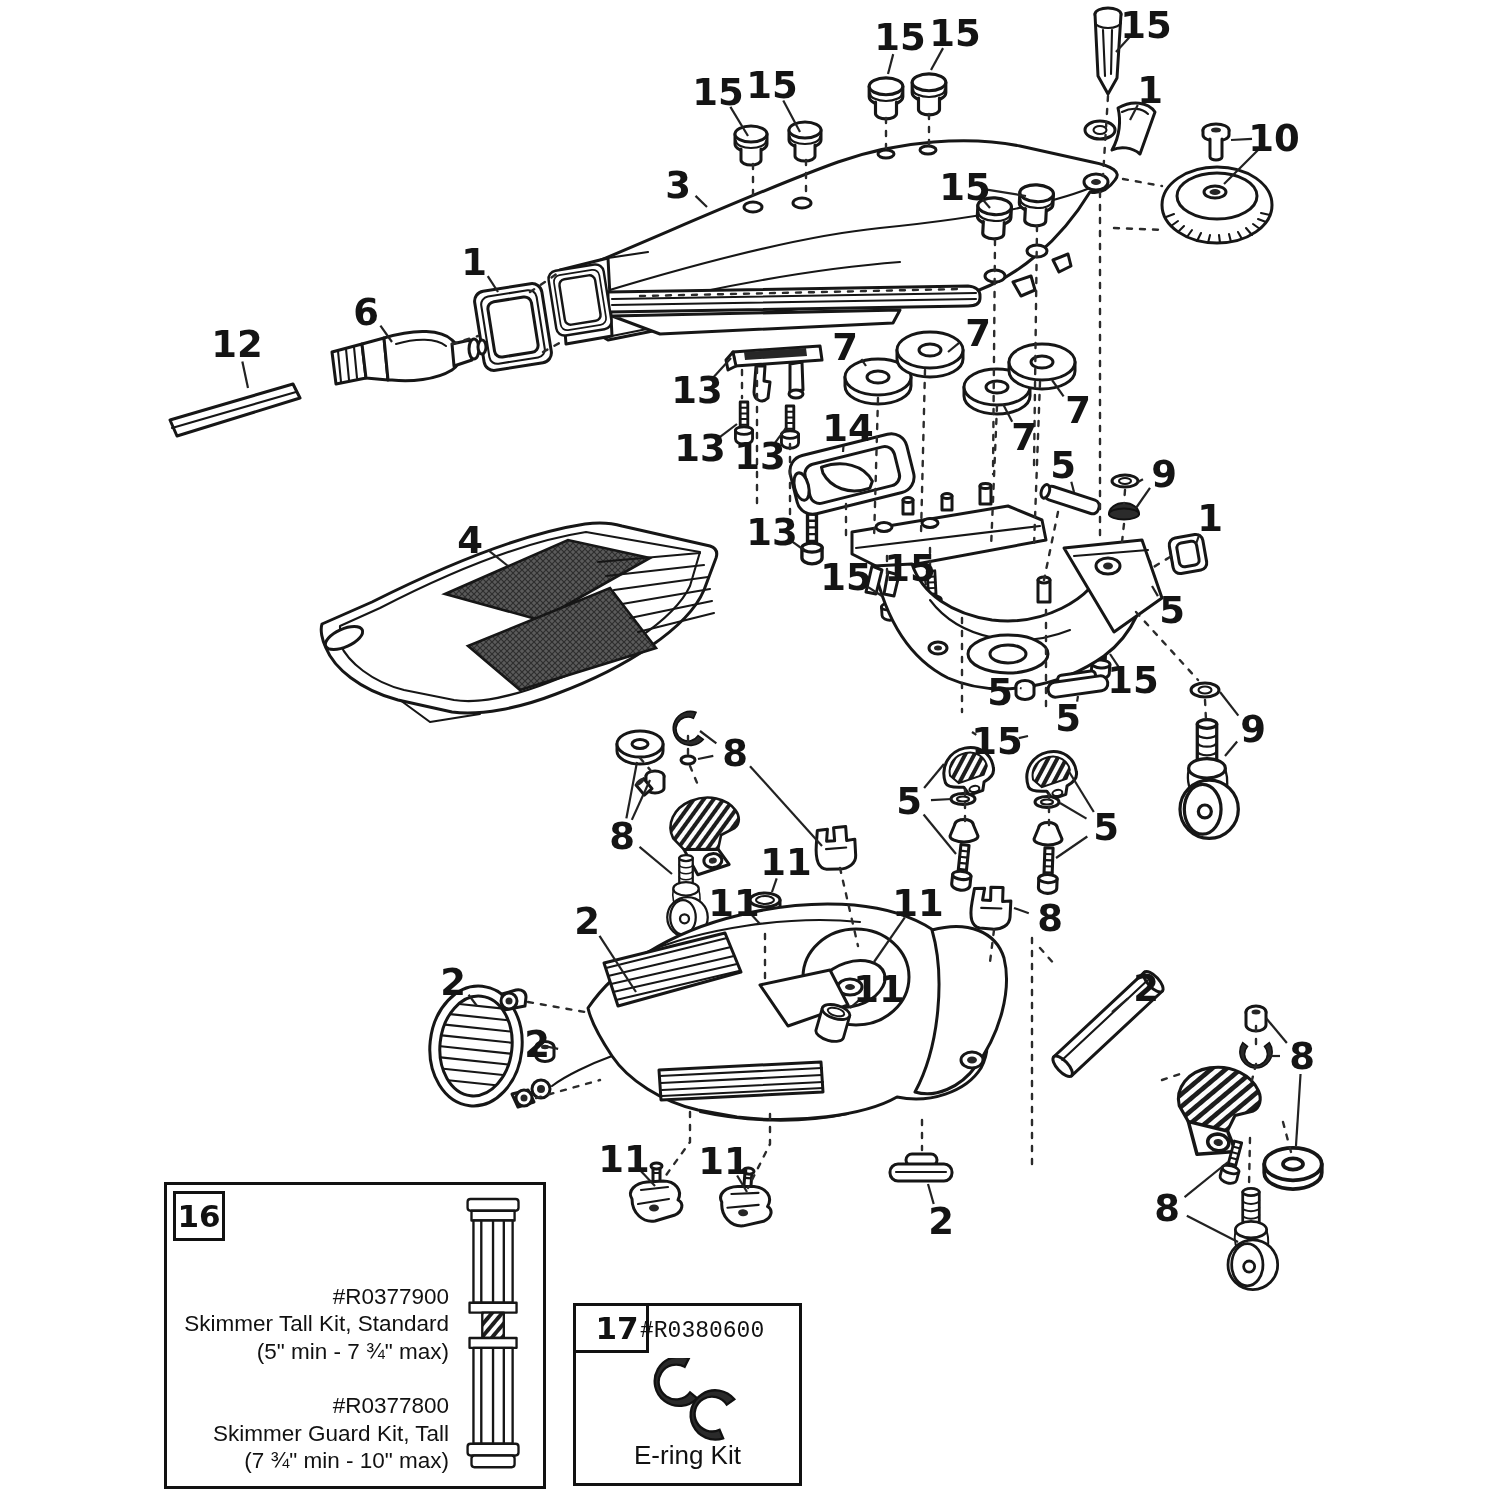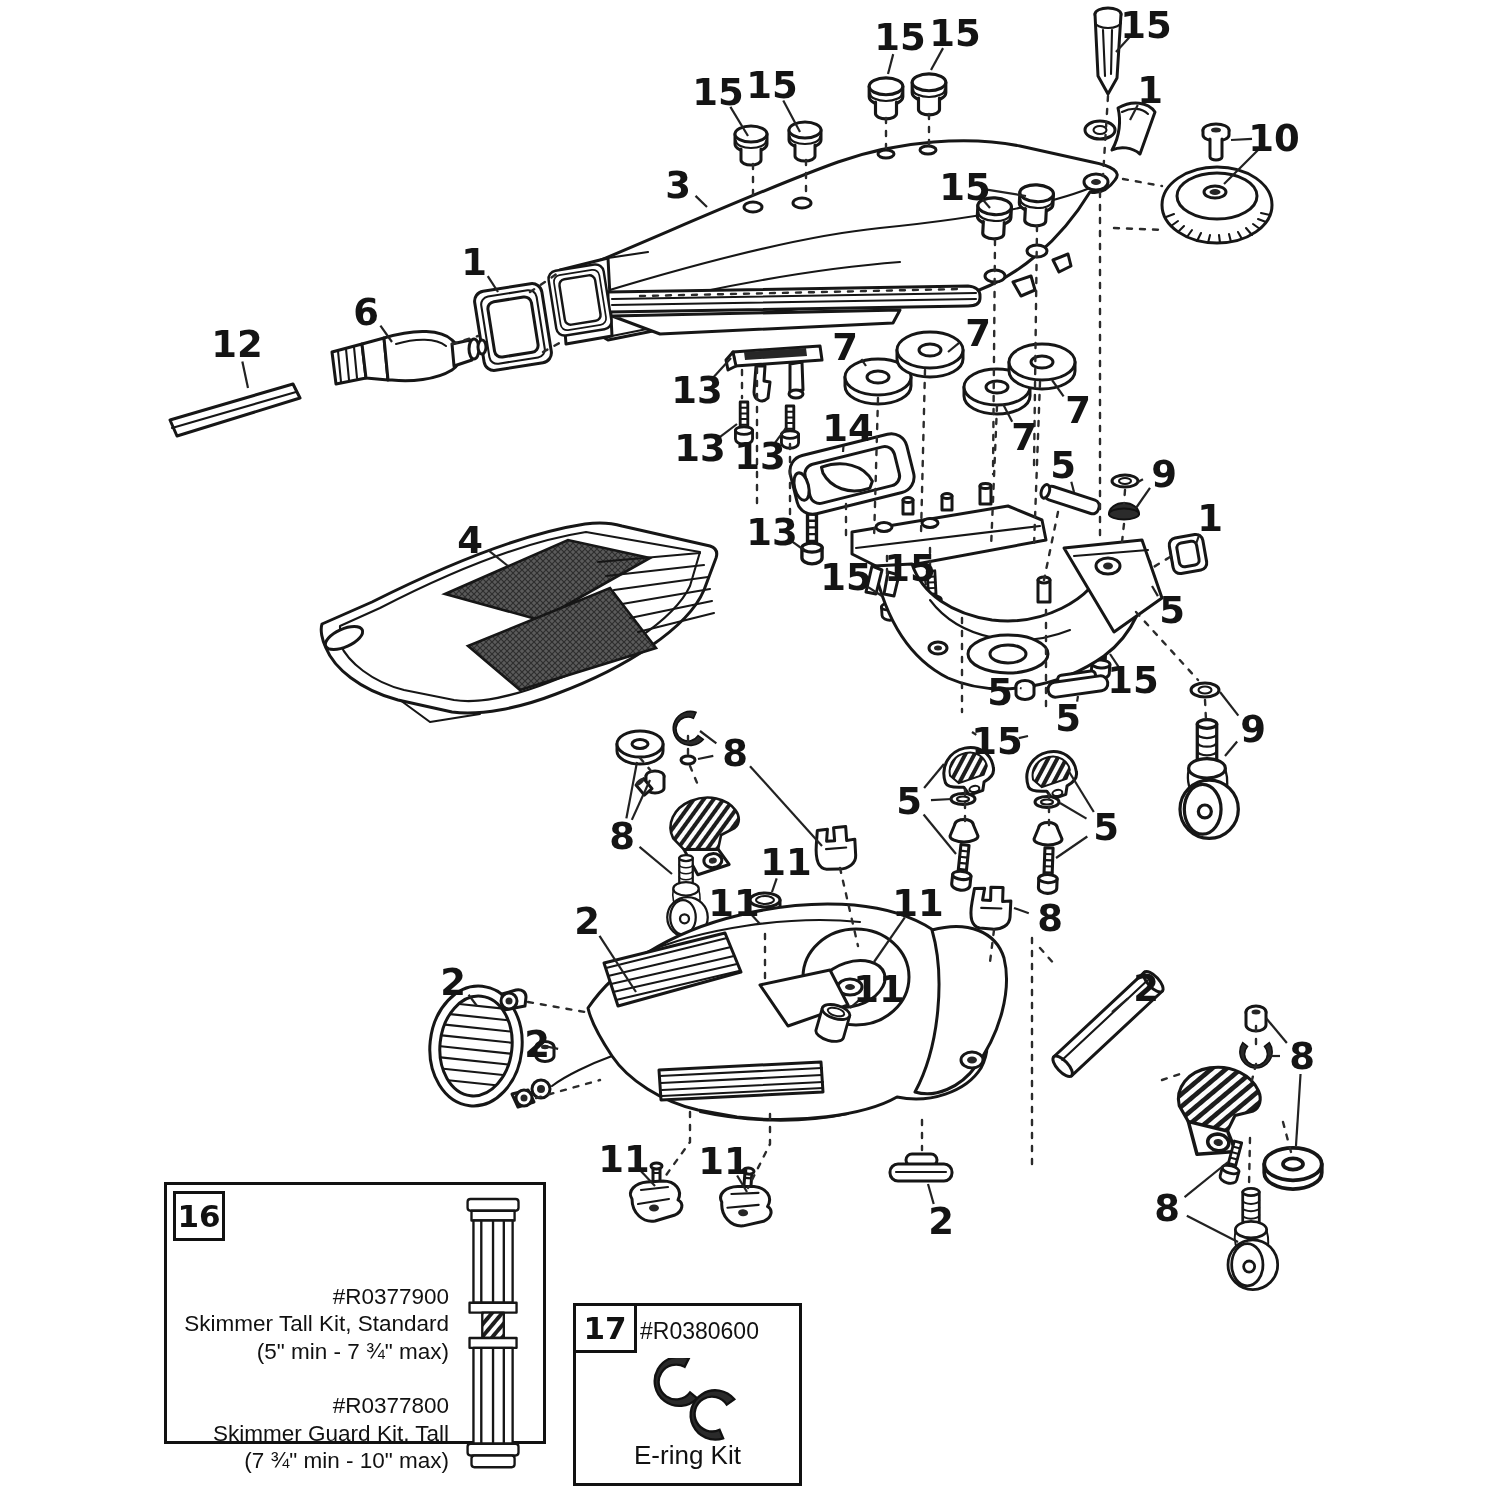--- a/index.html
+++ b/index.html
@@ -6,30 +6,30 @@
   .stage{position:relative;width:1500px;height:1500px;background:#ffffff;overflow:hidden;
          font-family:"DejaVu Sans",sans-serif;color:#111;}
   #art{position:absolute;left:0;top:0;}
   #art .p{stroke:#161616;stroke-width:3;fill:#ffffff;stroke-linejoin:round;stroke-linecap:round;}
   #art .l{stroke:#161616;stroke-width:2.1;fill:none;stroke-linecap:round;stroke-linejoin:round;}
   #art .d{fill:#262626;stroke:none;}
   #art .dash{stroke:#2b2b2b;stroke-width:2.4;fill:none;stroke-dasharray:5 8;stroke-linecap:round;}
   #art .leader{stroke:#222;stroke-width:2.2;}
   #art .callout{font:700 37px "DejaVu Sans",sans-serif;fill:#141414;}
   .inset{position:absolute;border:3.5px solid #111;background:#fff;box-sizing:border-box;}
-  .box16{left:164px;top:1182px;width:382px;height:262px;}
+  .box16{left:164px;top:1182px;width:382px;height:307px;}
   .box17{left:573px;top:1303px;width:229px;height:183px;}
   .chip{position:absolute;border:3px solid #111;background:#fff;display:flex;align-items:center;
         justify-content:center;font-weight:700;font-size:31px;font-family:"DejaVu Sans",sans-serif;}
   .chip16{left:6px;top:6px;width:46px;height:44px;}
-  .chip17{left:-3px;top:-3px;width:58px;height:44px;}
+  .chip17{left:-3px;top:-3px;width:58px;height:44px;padding-left:12px;}
   .kitText{position:absolute;left:14px;top:98px;width:268px;font-size:22.5px;line-height:1.22;
            font-family:"Liberation Sans","DejaVu Sans",sans-serif;}
   .kitEntry{margin-bottom:27px;text-align:right;}
-  .pn17{position:absolute;left:64px;top:12px;font-size:23px;font-family:Liberation Sans, sans-serif;}
+  .pn17{position:absolute;left:64px;top:12px;font-size:23px;font-family:Liberation Mono, monospace;}
   .name17{position:absolute;left:0;bottom:12px;width:100%;text-align:center;font-size:26px;
           font-family:"Liberation Sans","DejaVu Sans",sans-serif;}
   .poleArt{position:absolute;right:6px;top:12px;}
   .eringArt{position:absolute;left:62px;top:52px;}
 </style>
 </head>
 <body>
 
 <div class="stage">
 

